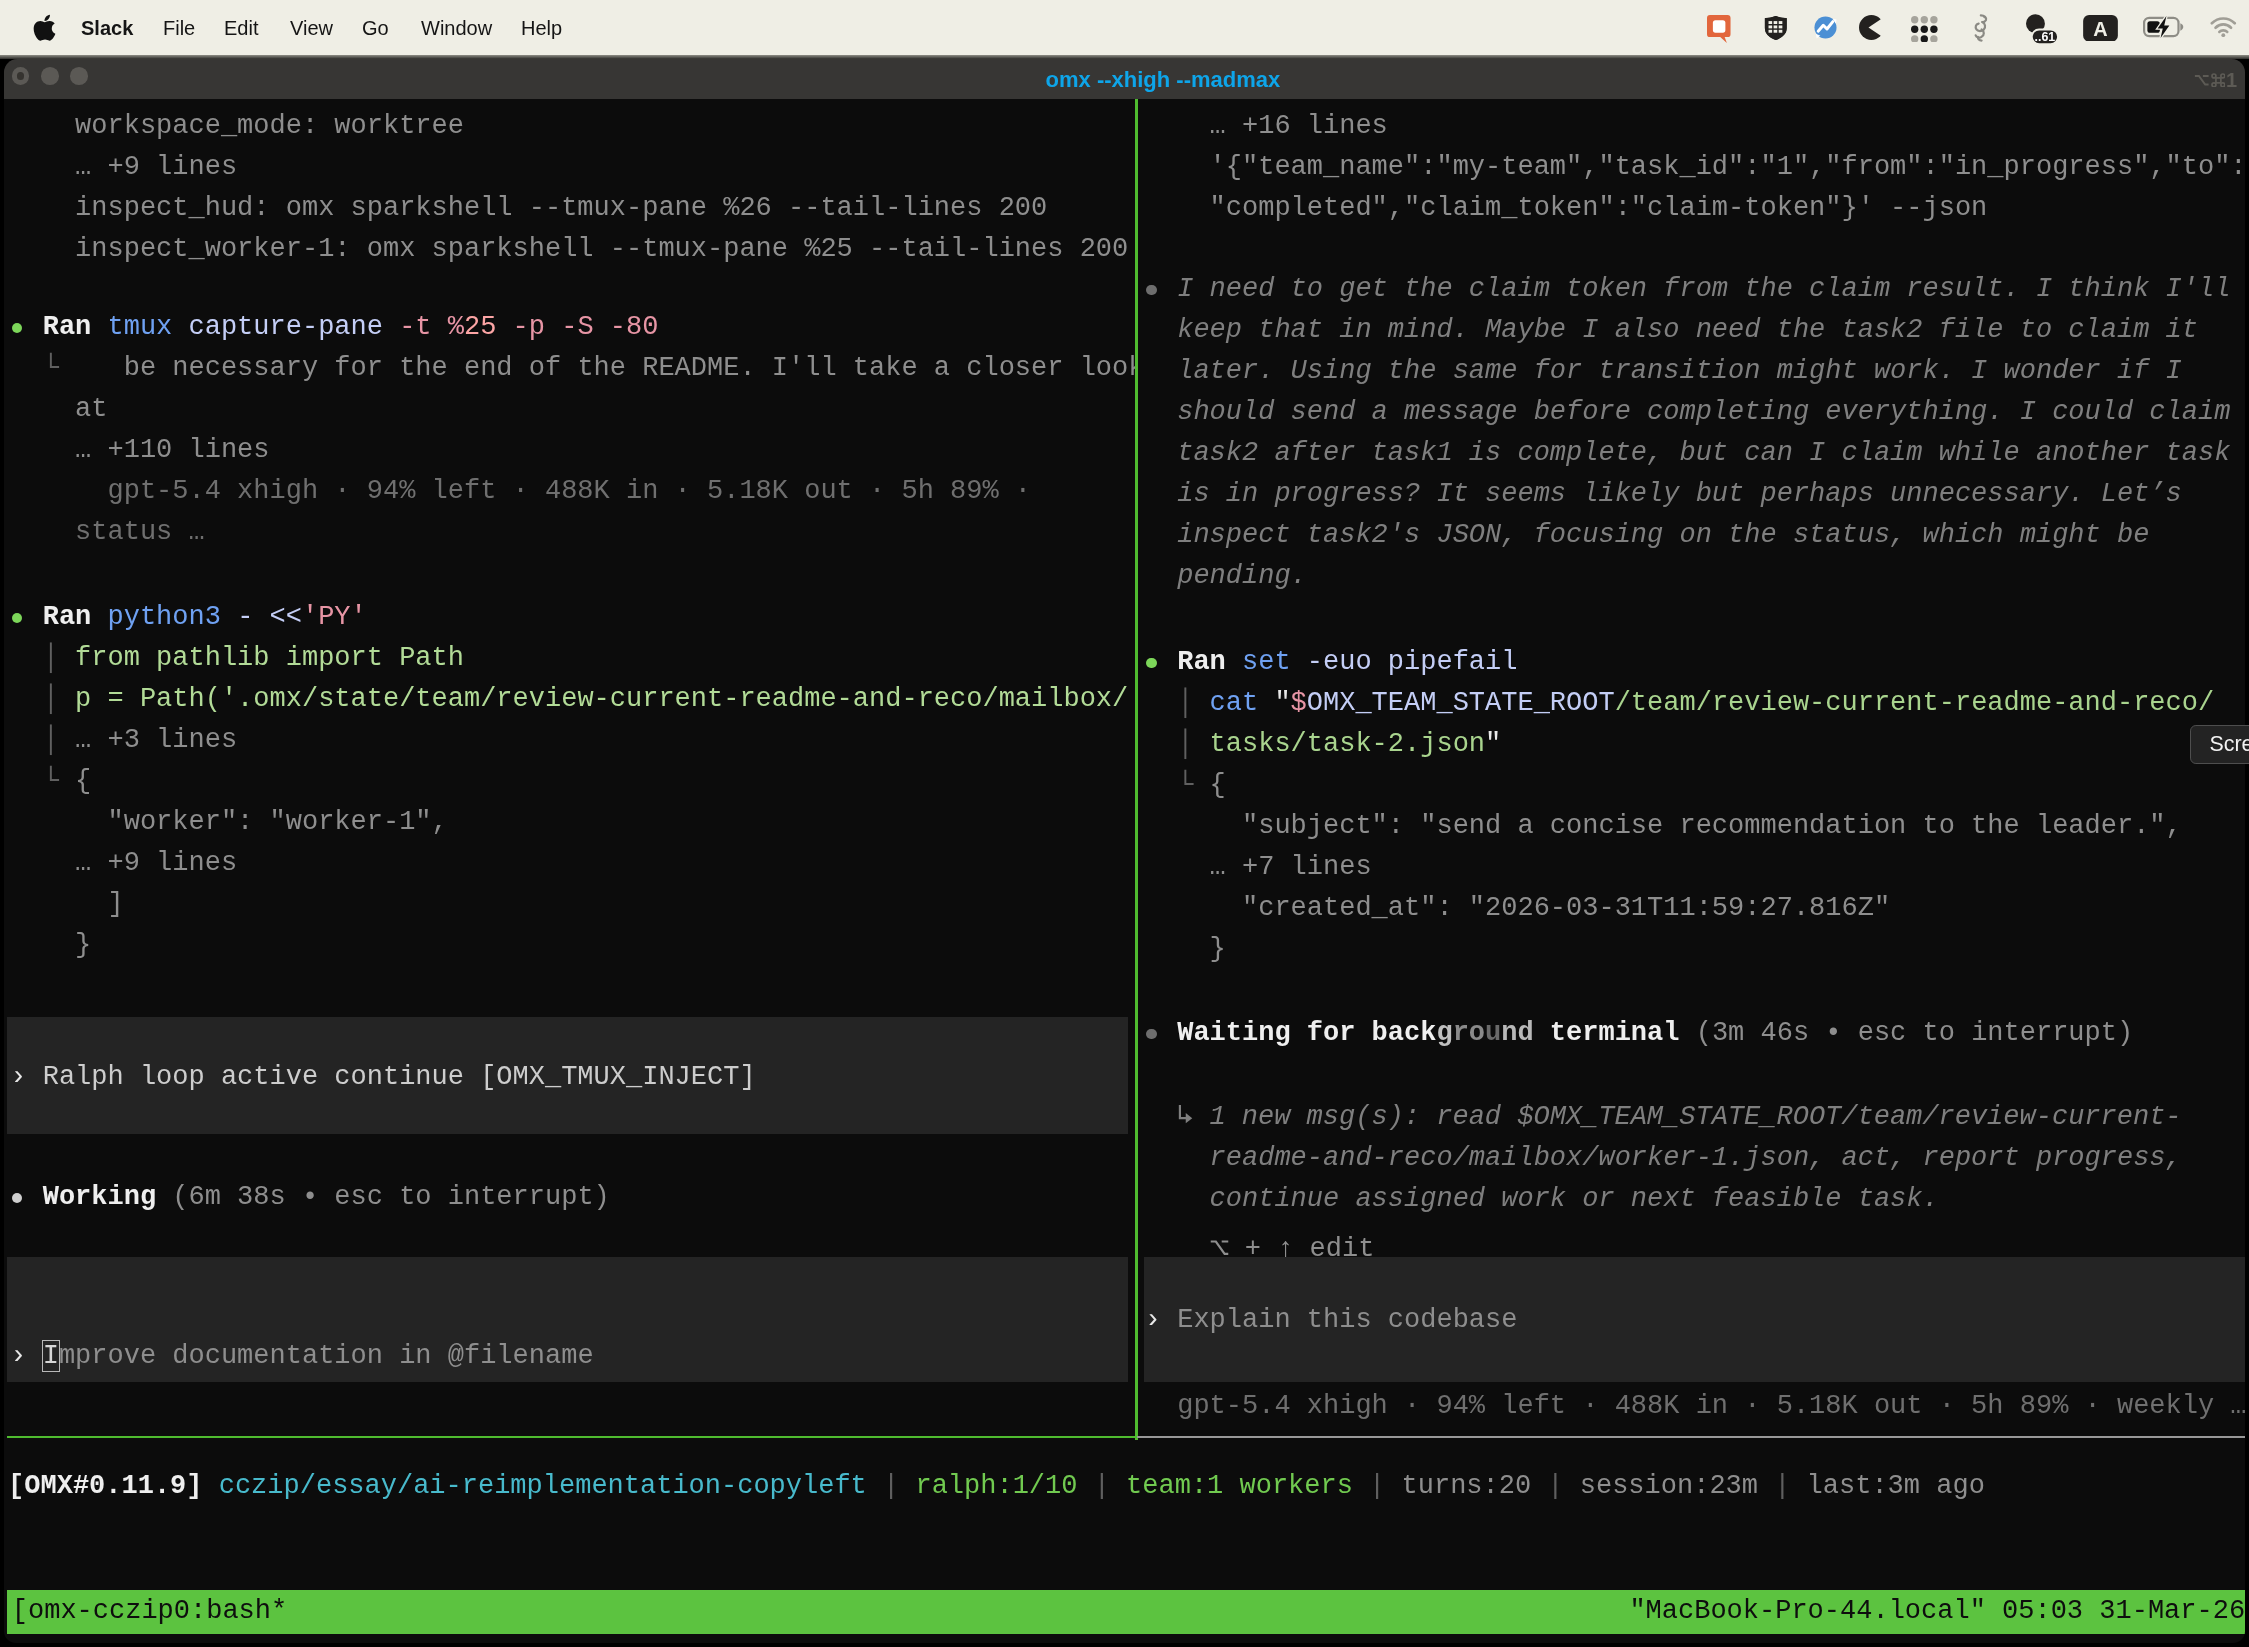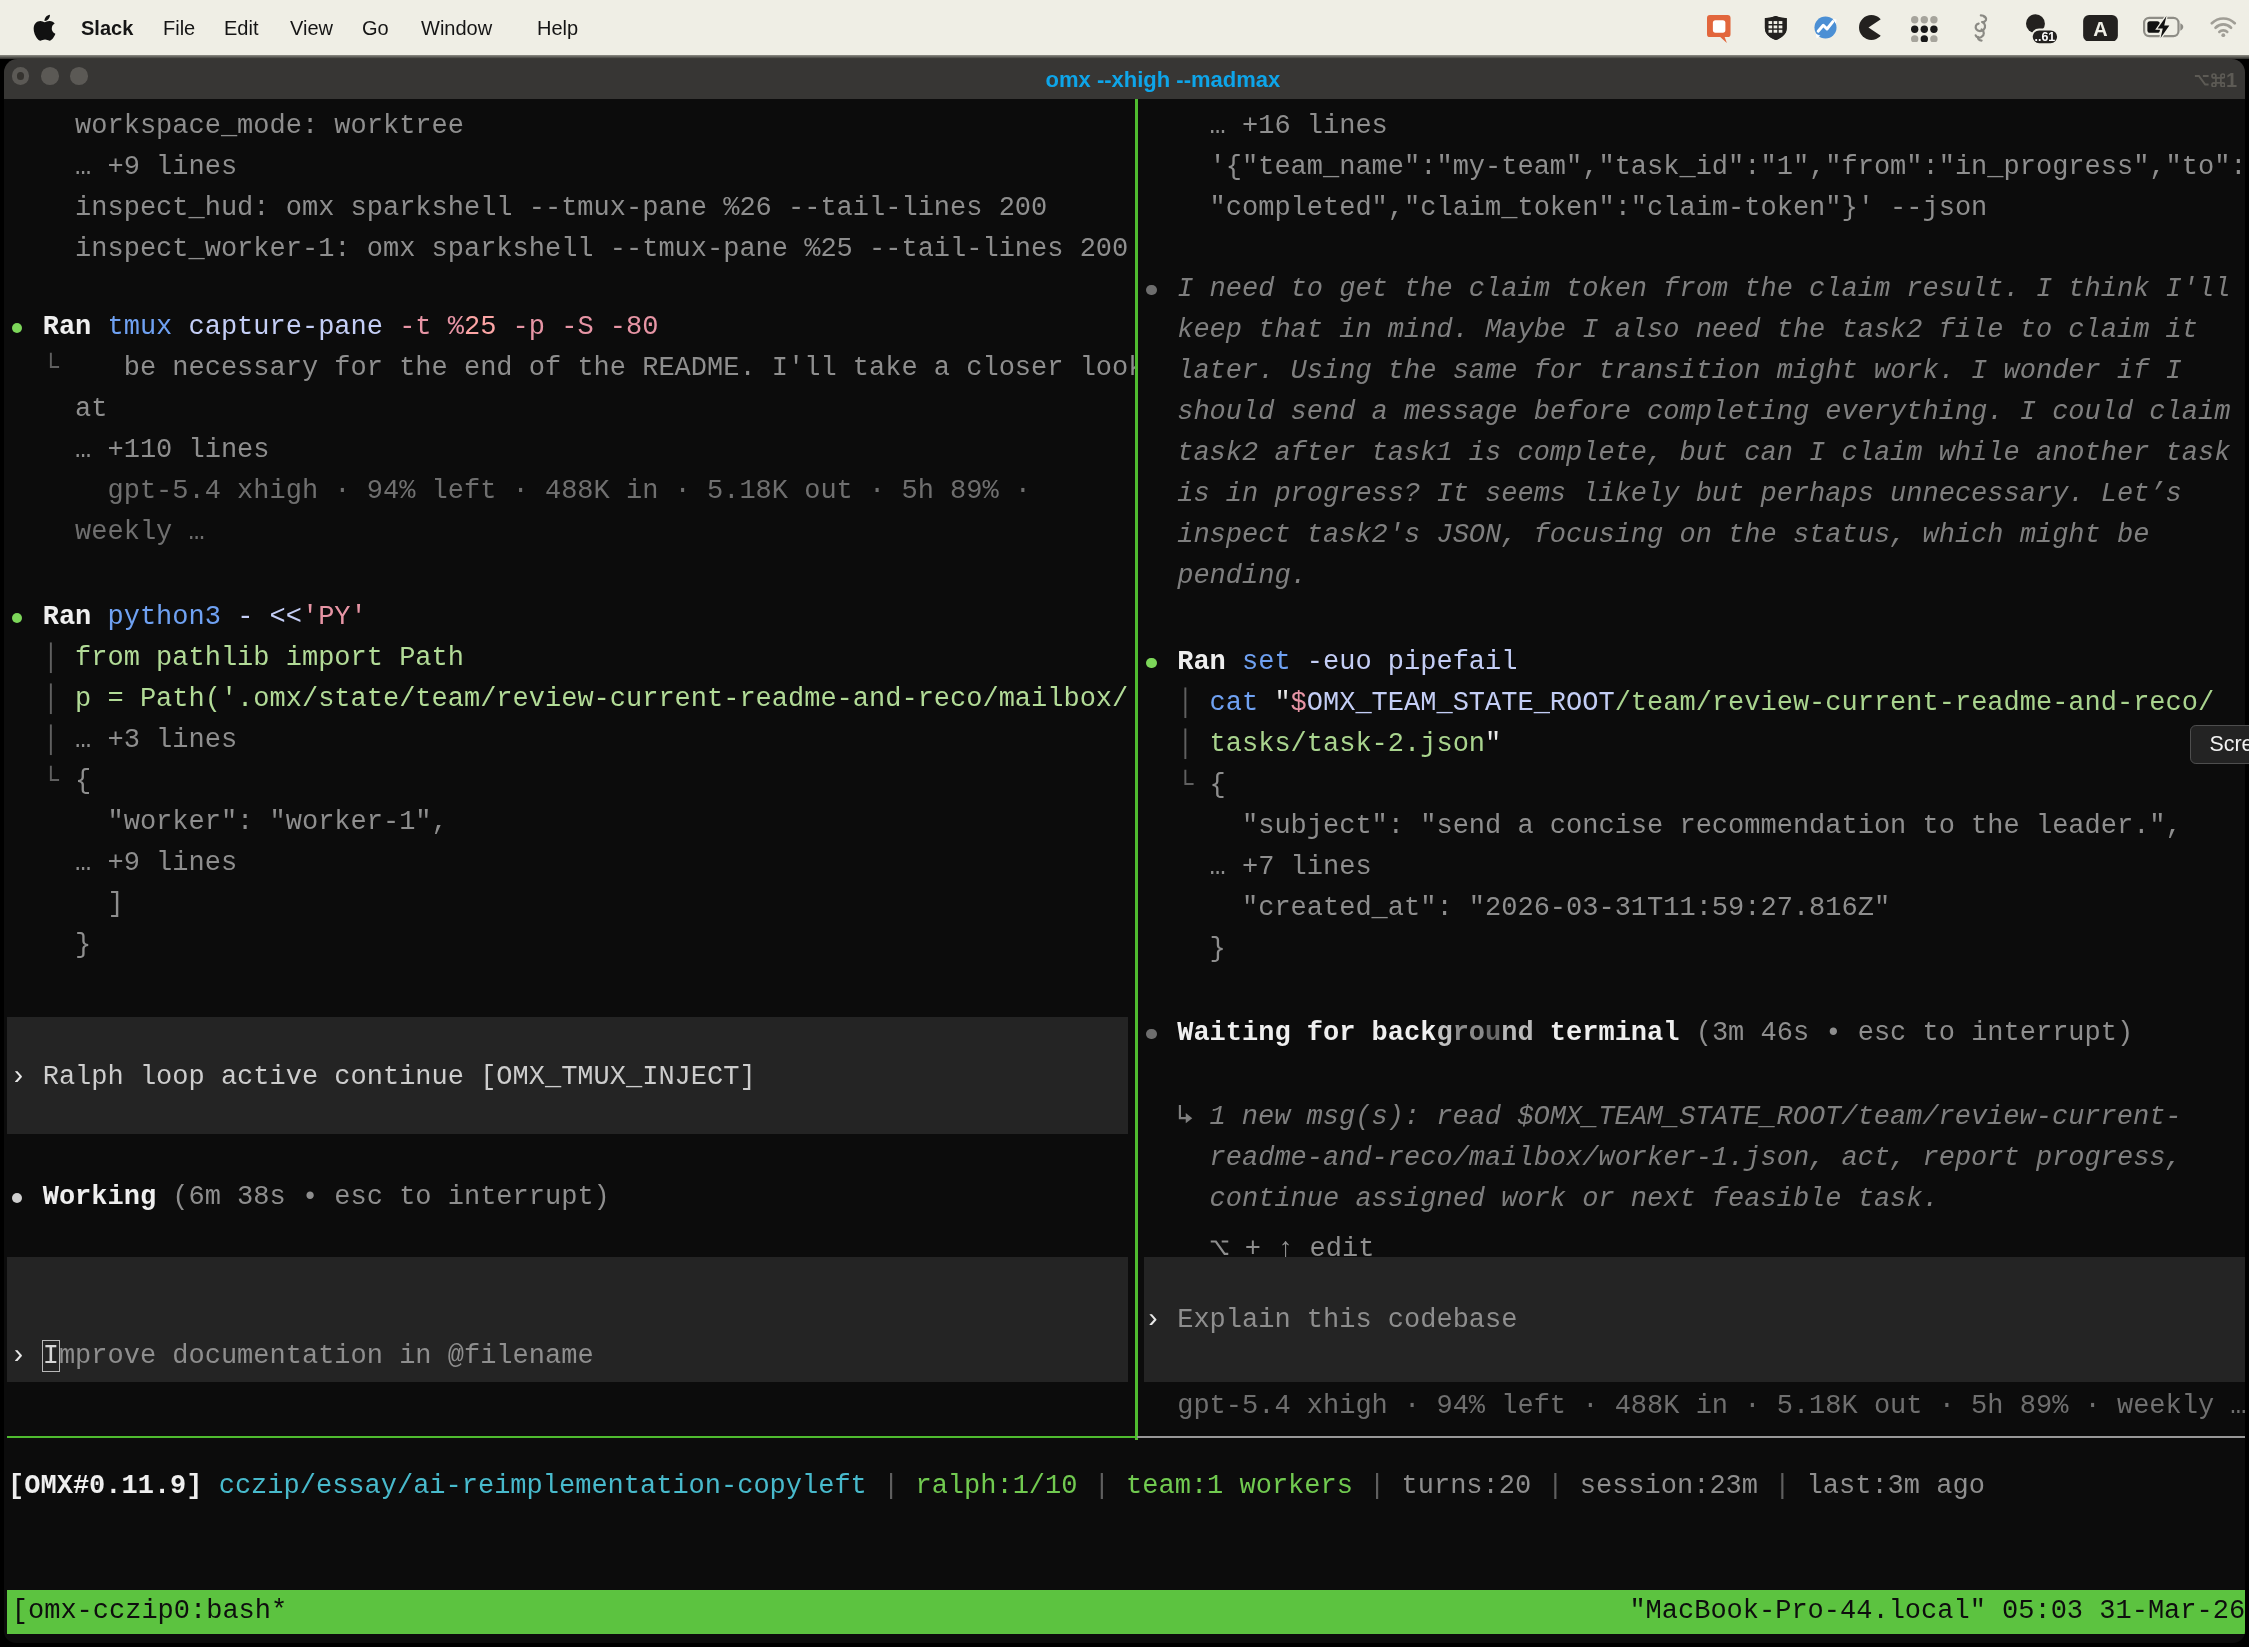--- a/index.html
+++ b/index.html
@@ -35,21 +35,21 @@
 <div id="menubar">
   <svg class="ic" style="left:32px;top:12.5px;" width="25" height="29.5" viewBox="0 0 384 512">
         <path fill="#111" d="M318.7 268.7c-.2-36.7 16.4-64.4 50-84.8-18.8-26.9-47.2-41.7-84.7-44.6-35.5-2.9-74.3 20.7-88.5 20.7-15 0-49.4-19.7-76.4-19.7C63.3 141.2 4 184.8 4 273.5c0 26.2 4.8 53.3 14.4 81.2 12.8 36.7 59 126.7 107.2 125.2 25.2-.6 43-17.9 75.8-17.9 31.8 0 48.3 17.9 76.4 17.9 48.6-.7 90.4-82.5 102.6-119.3-65.2-30.7-61.7-90-61.7-91.9zm-56.6-164.2c27.3-32.4 24.8-61.9 24-72.5-24.1 1.4-52 16.4-67.9 34.9-17.5 19.8-27.8 44.3-25.6 71.9 26.1 2 49.9-11.4 69.5-34.3z"></path>
       </svg>
   <div class="mtxt" style="left:81px;font-weight:bold;">Slack</div>
   <div class="mtxt" style="left:163px;">File</div>
   <div class="mtxt" style="left:224px;">Edit</div>
   <div class="mtxt" style="left:290px;">View</div>
   <div class="mtxt" style="left:362px;">Go</div>
   <div class="mtxt" style="left:421px;">Window</div>
-  <div class="mtxt" style="left:521px;margin-left:16px;">Help</div>
+  <div class="mtxt" style="left:521px;">Help</div>
 
   <svg class="ic" style="left:1707px;top:14.8px;" width="25" height="28" viewBox="0 0 34 38">
         <path fill="#e2663c" d="M4 0h24a4 4 0 0 1 4 4v22a4 4 0 0 1-4 4h-4l3 8-9-8H4a4 4 0 0 1-4-4V4a4 4 0 0 1 4-4z"></path>
         <rect x="8" y="7" width="17" height="17" rx="3.5" fill="#fff"></rect>
       </svg>
 
   <svg class="ic" style="left:1764px;top:15.5px;" width="23.6" height="24" viewBox="0 0 32 33">
         <path fill="#23211f" d="M16 0c6 2.5 11 3 15 3v14c0 9-8 13.5-15 16C9 30.5 1 26 1 17V3C5 3 10 2.5 16 0z"></path>
         <g fill="#efeee5">
           <rect x="6" y="7" width="5" height="4"></rect>
@@ -159,21 +159,21 @@
   <div id="paneL">
 <div class="t" style="left:5.9px;top:7.4px;">    workspace_mode: worktree
     … +9 lines
     inspect_hud: omx sparkshell --tmux-pane %26 --tail-lines 200
     inspect_worker-1: omx sparkshell --tmux-pane %25 --tail-lines 200</div>
 <div class="t" style="left:5.9px;top:208px;"><span class="gb dot" style="--c:#7dd75a">•</span> <b>Ran</b> <span class="bl">tmux</span> <span class="pe">capture-pane</span> <span class="pk">-t %</span><span class="or">25</span><span class="pk"> -p -S -80</span>
 <span class="dk">  └</span>    be necessary for the end of the README. I'll take a closer look
     at
     … +110 lines
 <span class="dm">      gpt-5.4 xhigh · 94% left · 488K in · 5.18K out · 5h 89% ·</span>
-<span class="dm">    weekly …</span></div>
+<span class="dm">    status …</span></div>
 <div class="t" style="left:5.9px;top:498px;"><span class="gb dot" style="--c:#7dd75a">•</span> <b>Ran</b> <span class="bl">python3</span> <span class="pe">- &lt;&lt;</span><span class="pk">'PY'</span>
 <span class="dk">  │ </span><span class="gn">from pathlib import Path</span>
 <span class="dk">  │ </span><span class="gn">p = Path('.omx/state/team/review-current-readme-and-reco/mailbox/</span>
 <span class="dk">  │ </span>… +3 lines
 <span class="dk">  └ </span>{
       "worker": "worker-1",
     … +9 lines
       ]
     }</div>
 <div class="box" style="left:3px;top:918px;width:1121px;height:117px;"></div>

